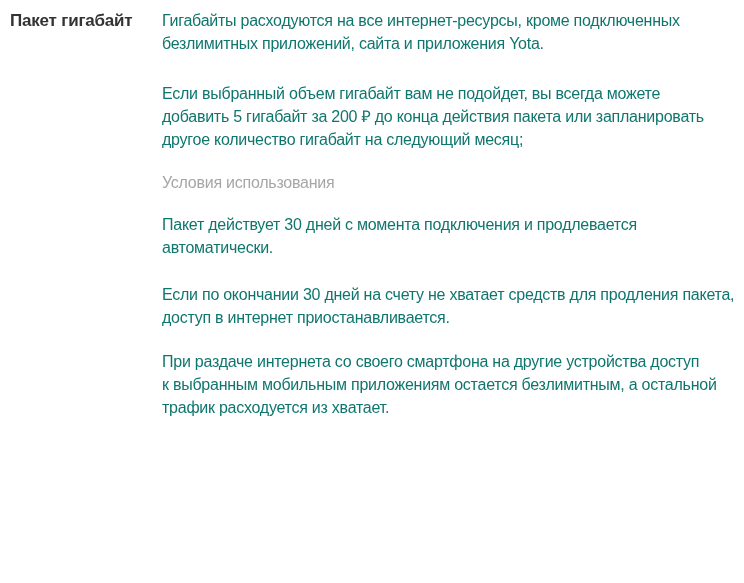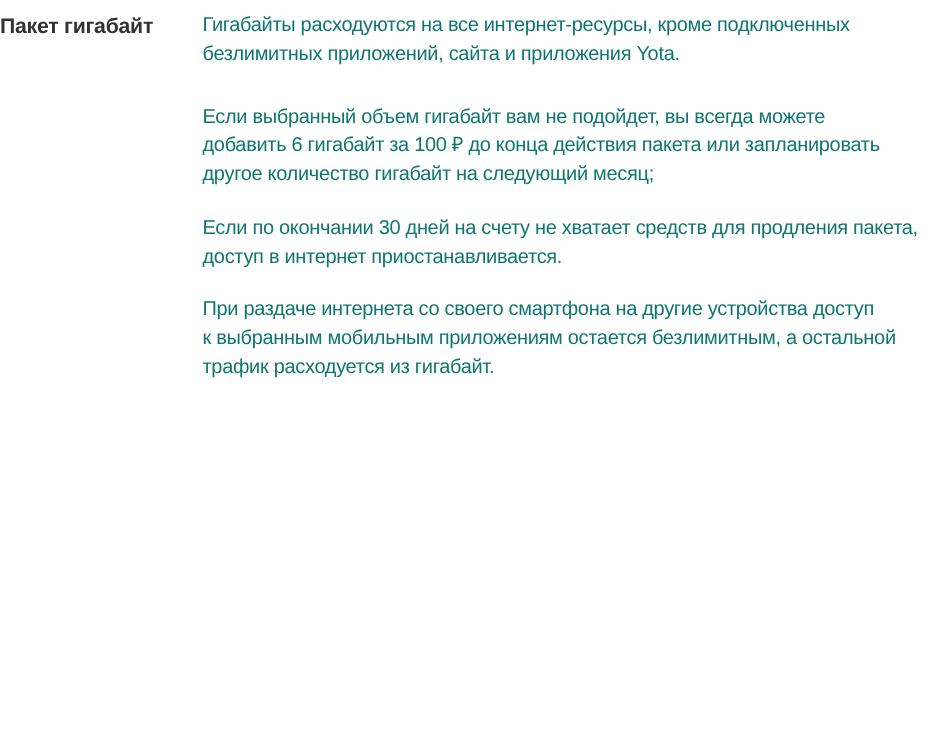--- a/index.html
+++ b/index.html
@@ -15,20 +15,21 @@
   }
   .layout {
     display: flex;
     align-items: flex-start;
     padding-top: 9px;
     box-sizing: border-box;
   }
   .term-col {
     width: 162px;
     flex-shrink: 0;
+    padding-left: 10px;
     box-sizing: border-box;
   }
   .term-col h3 {
     margin: 0;
     font-size: 17px;
     font-weight: 700;
     line-height: 23px;
     color: #333333;
     letter-spacing: -0.2px;
   }
@@ -61,21 +62,24 @@
 <body>
 
 <div class="layout">
   <div class="term-col">
     <h3>Пакет гигабайт</h3>
   </div>
   <div class="desc-col">
     <p>Гигабайты расходуются на все интернет-ресурсы, кроме подключенных
 безлимитных приложений, сайта и приложения Yota.</p>
     <p>Если выбранный объем гигабайт вам не подойдет, вы всегда можете
-добавить 6 гигабайт за 100 ₽ до конца действия пакета или запланировать
+добавить 5 гигабайт за 200 ₽ до конца действия пакета или запланировать
 другое количество гигабайт на следующий месяц;</p>
+    <p class="muted">Условия использования</p>
+    <p>Пакет действует 30 дней с момента подключения и продлевается
+автоматически.</p>
     <p>Если по окончании 30 дней на счету не хватает средств для продления пакета,
 доступ в интернет приостанавливается.</p>
     <p>При раздаче интернета со своего смартфона на другие устройства доступ
 к выбранным мобильным приложениям остается безлимитным, а остальной
-трафик расходуется из гигабайт.</p>
+трафик расходуется из хватает.</p>
   </div>
 </div>
 
 </body></html>

